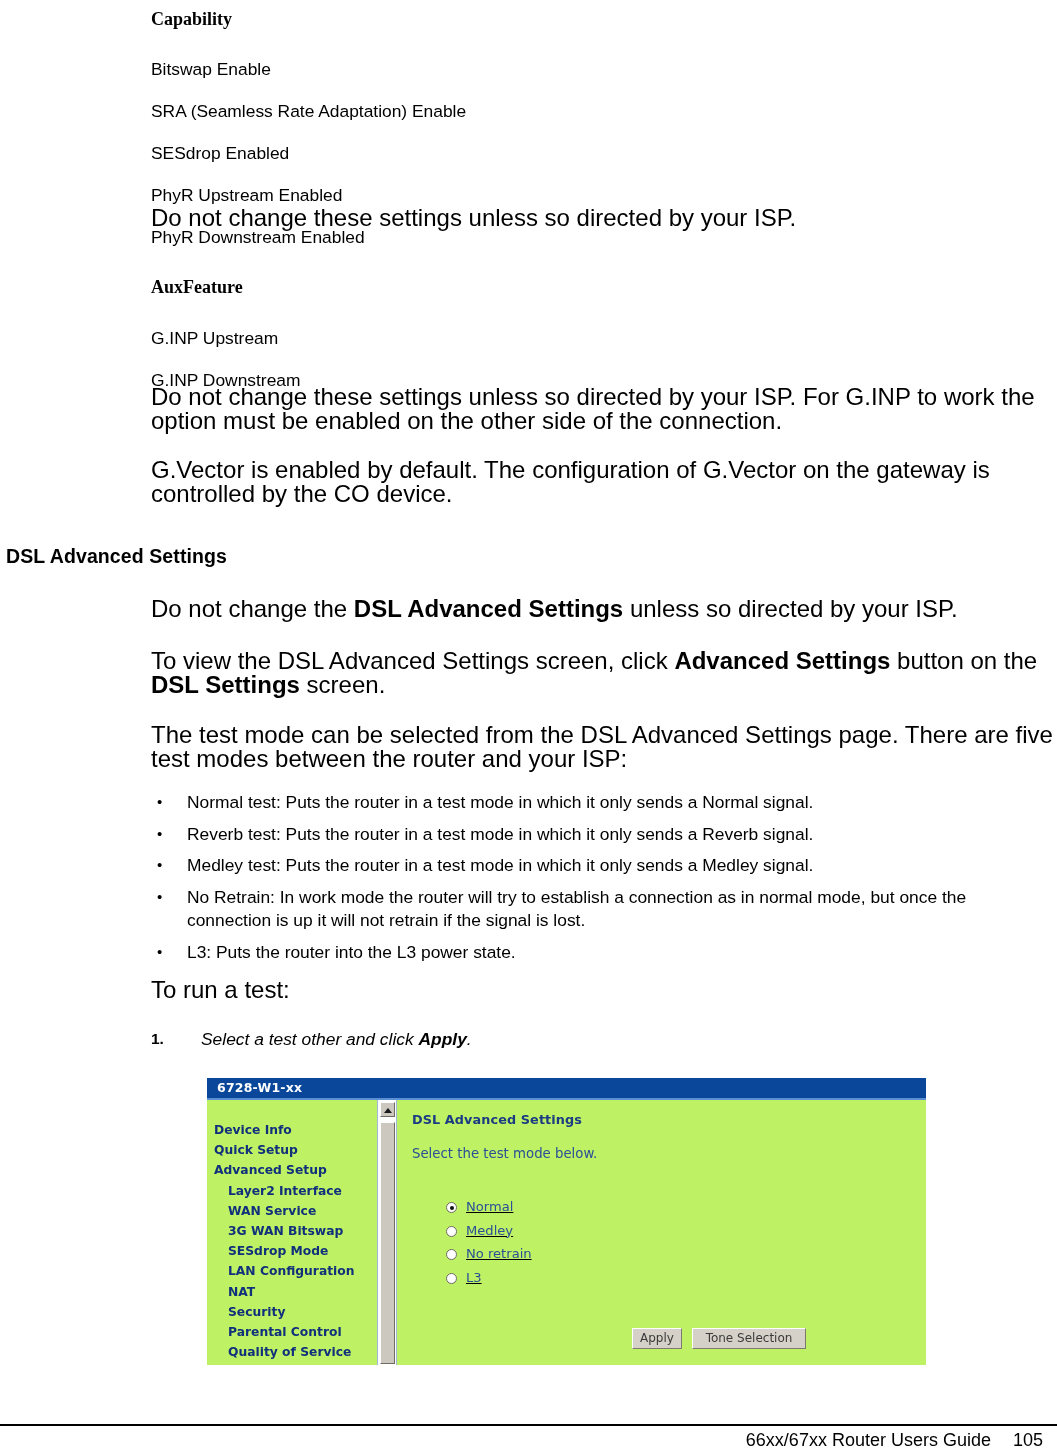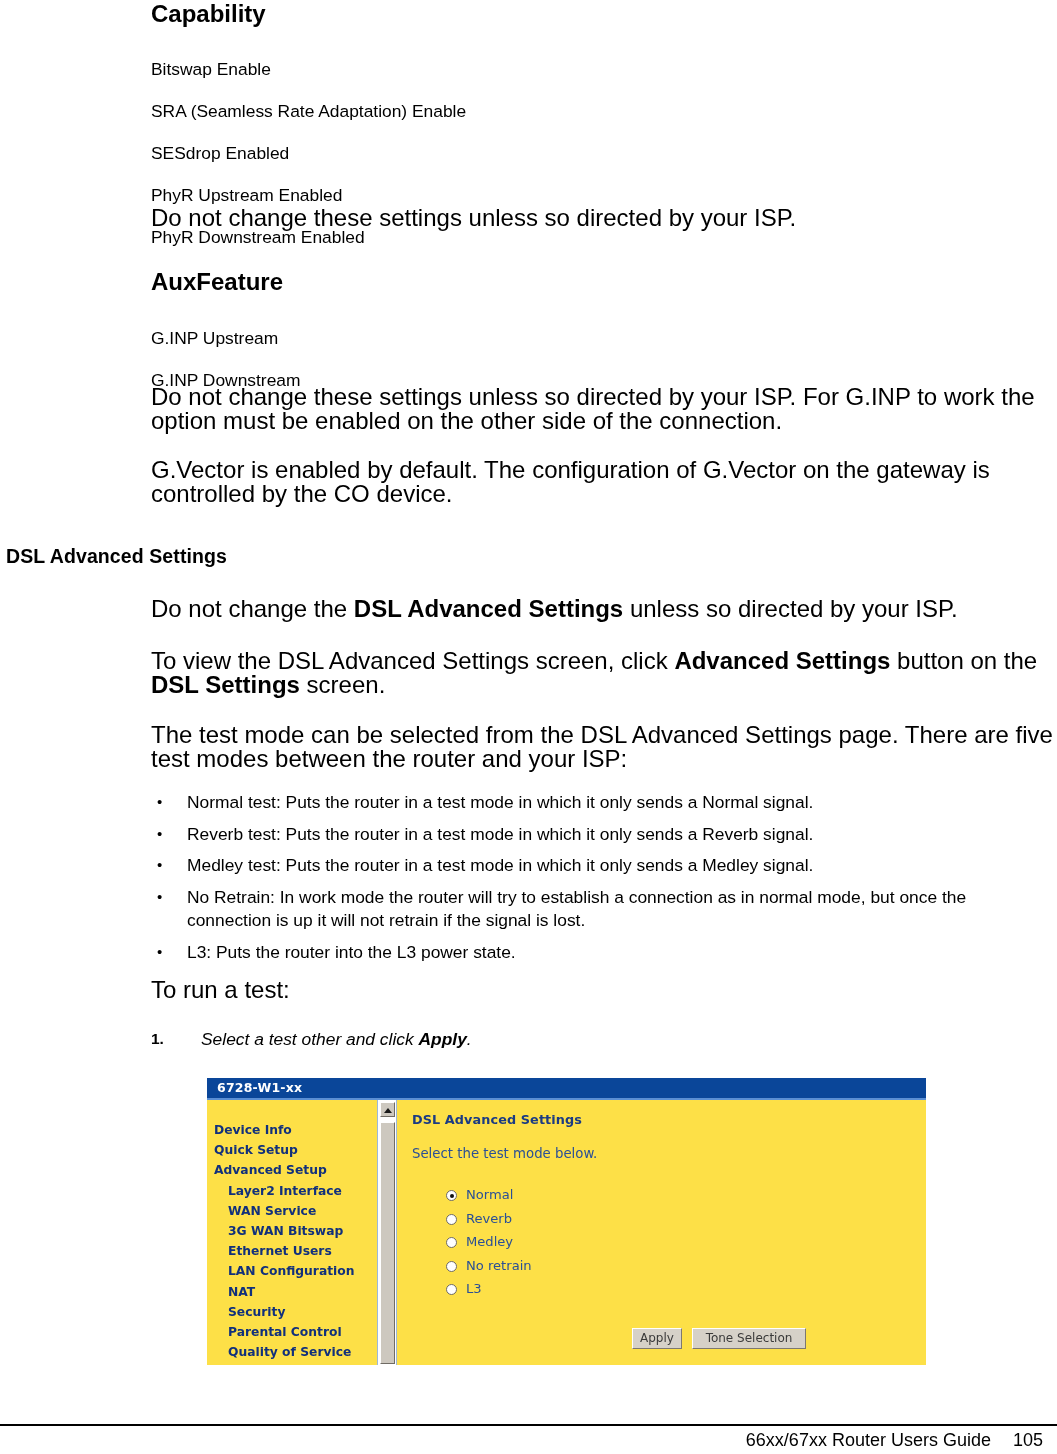--- a/index.html
+++ b/index.html
@@ -24,24 +24,25 @@
 
   
   .h2 {
     font-size: 19.5px;
     font-weight: bold;
     letter-spacing: 0.1px;
     margin: 0;
     padding: 0;
   }
   .h3 {
-    font-size: 24px;
-    font-weight: bold;
-    margin: 0;
-    padding: 0;
+    font-size: 18px;
+    font-weight: bold;
+    margin: 9px;
+    padding: 0;
+    font-family: Liberation Serif, serif;
   }
   .body-text {
     font-size: 24px;
     line-height: 24px;
     margin: 0;
     padding: 0;
   }
   .tight-line {
     font-size: 17.4px;
     line-height: 30px;
@@ -89,21 +90,21 @@
   }
   .step b { font-weight: bold; font-style: italic; }
 
   
   .shot {
     position: absolute;
     left: 207px;
     top: 1078px;
     width: 719px;
     height: 287px;
-    background: #fde047;
+    background: #bef264;
     font-family: "DejaVu Sans", sans-serif;
   }
   .shot-titlebar {
     position: absolute;
     left: 0;
     top: 0;
     width: 719px;
     height: 22px;
     background: #0a4699;
     border-bottom: 2px solid #5b8fd4;
@@ -192,21 +193,21 @@
     color: #1b3b83;
     font-size: 12.8px;
     font-weight: bold;
     letter-spacing: 0.1px;
   }
   .shot-sub {
     margin-top: 19px;
     color: #2a4f96;
     font-size: 13.3px;
   }
-  .radio-group { margin-top: 26px; margin-left: 34px; }
+  .radio-group { margin-top: 38px; margin-left: 34px; text-decoration: underline; }
   .radio-row {
     position: relative;
     height: 23.5px;
     color: #2a4f96;
     font-size: 13.1px;
     padding-left: 20px;
   }
   .radio-mark {
     position: absolute;
     left: 0;
@@ -330,21 +331,21 @@
       <span class="t">6728-W1-xx</span>
     </div>
 
     <div class="shot-nav">
       <div class="nav-item">Device Info</div>
       <div class="nav-item">Quick Setup</div>
       <div class="nav-item">Advanced Setup</div>
       <div class="nav-item lvl2">Layer2 Interface</div>
       <div class="nav-item lvl2">WAN Service</div>
       <div class="nav-item lvl2">3G WAN Bitswap</div>
-      <div class="nav-item lvl2">Ethernet Users</div>
+      <div class="nav-item lvl2">SESdrop Mode</div>
       <div class="nav-item lvl2">LAN Configuration</div>
       <div class="nav-item lvl2">NAT</div>
       <div class="nav-item lvl2">Security</div>
       <div class="nav-item lvl2">Parental Control</div>
       <div class="nav-item lvl2">Quality of Service</div>
     </div>
 
     <div class="shot-scroll">
       <div class="scroll-up">
         <span class="arrow"></span>
@@ -353,24 +354,20 @@
     </div>
 
     <div class="shot-main">
       <div class="shot-h">DSL Advanced Settings</div>
       <div class="shot-sub">Select the test mode below.</div>
 
       <div class="radio-group">
         <div class="radio-row on">
           <span class="radio-mark"></span>
           <span>Normal</span>
-        </div>
-        <div class="radio-row">
-          <span class="radio-mark"></span>
-          <span>Reverb</span>
         </div>
         <div class="radio-row">
           <span class="radio-mark"></span>
           <span>Medley</span>
         </div>
         <div class="radio-row">
           <span class="radio-mark"></span>
           <span>No retrain</span>
         </div>
         <div class="radio-row">

